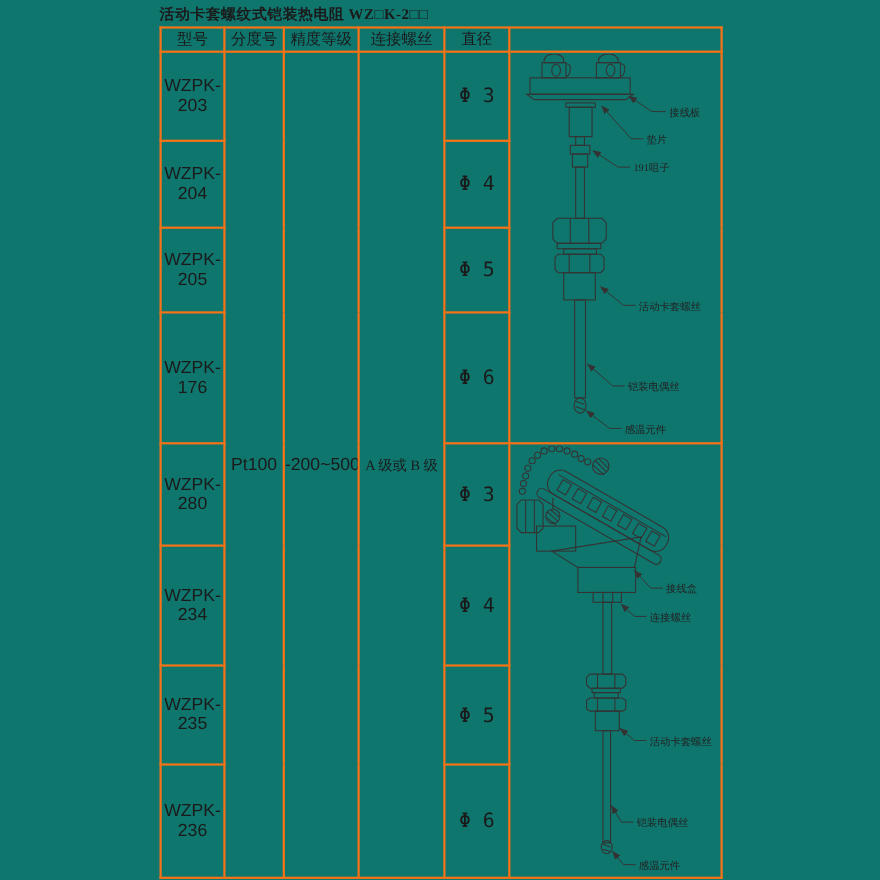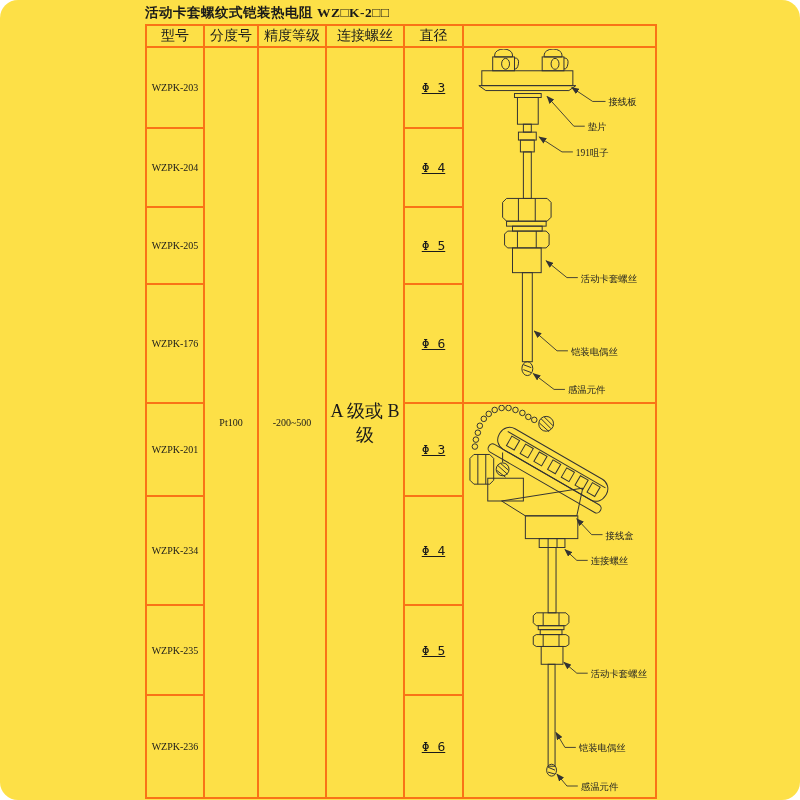--- a/index.html
+++ b/index.html
@@ -1,28 +1,28 @@
 <!DOCTYPE html>
 <html><head>
 <meta charset="utf-8">
 <style>
   html,body{margin:0;padding:0;background:#ffffff;}
   body{width:800px;height:800px;position:relative;overflow:hidden;
        font-family:"Liberation Serif","DejaVu Serif",serif;color:#1a1a1a;}
-  .page{position:absolute;left:0;top:0;width:800px;height:800px;background:#fde047;border-radius:18px;}
+  .page{position:absolute;left:0;top:0;width:800px;height:800px;background:#0f766e;}
   .doc-title{position:absolute;left:145px;top:4px;font-size:13.5px;font-weight:bold;
              letter-spacing:0.5px;white-space:nowrap;}
   table.spec{position:absolute;left:145px;top:24px;border-collapse:collapse;
              table-layout:fixed;width:510px;}
   table.spec td,table.spec th{border:2px solid #f97316;padding:0;text-align:center;
              vertical-align:middle;font-weight:normal;overflow:hidden;}
   th.hdr{font-size:14px;height:20px;}
-  td.model,td.mono{font-family:Liberation Serif, serif;font-size:10px;}
-  td.cn{font-size:18px;}
-  td.dia{font-size:13px;font-family:"DejaVu Sans Mono","Liberation Mono",monospace;text-decoration:underline;}
+  td.model,td.mono{font-family:Liberation Sans, sans-serif;font-size:16px;}
+  td.cn{font-size:13px;}
+  td.dia{font-size:18px;font-family:"DejaVu Sans Mono","Liberation Mono",monospace;}
   td.diagram-cell{vertical-align:top;margin-left:30px;}
   svg{display:block;}
   svg text{font-size:9.5px;fill:#222;font-family:"Liberation Serif","DejaVu Serif",serif;}
 </style>
 </head>
 <body>
 
 <div class="page">
 
   <div class="doc-title">活动卡套螺纹式铠装热电阻 WZ□K-2□□</div>
@@ -125,21 +125,21 @@
     <tr style="height:77px">
       <td class="model">WZPK-205</td>
       <td class="dia">Φ 5</td>
     </tr>
     <tr style="height:119px">
       <td class="model">WZPK-176</td>
       <td class="dia">Φ 6</td>
     </tr>
 
     <tr style="height:93px">
-      <td class="model">WZPK-201</td>
+      <td class="model">WZPK-280</td>
       <td class="dia">Φ 3</td>
       <td class="diagram-cell" rowspan="4">
 
         <svg style="width:100%;height:100%" viewBox="0 0 193 395" preserveAspectRatio="none">
           <defs>
             <marker id="ah2" markerWidth="9" markerHeight="7" refX="8" refY="3.5" orient="auto">
               <path d="M0,0 L9,3.5 L0,7 Z" fill="#333"></path>
             </marker>
           </defs>
           <g stroke="#333" fill="none" stroke-width="1">

